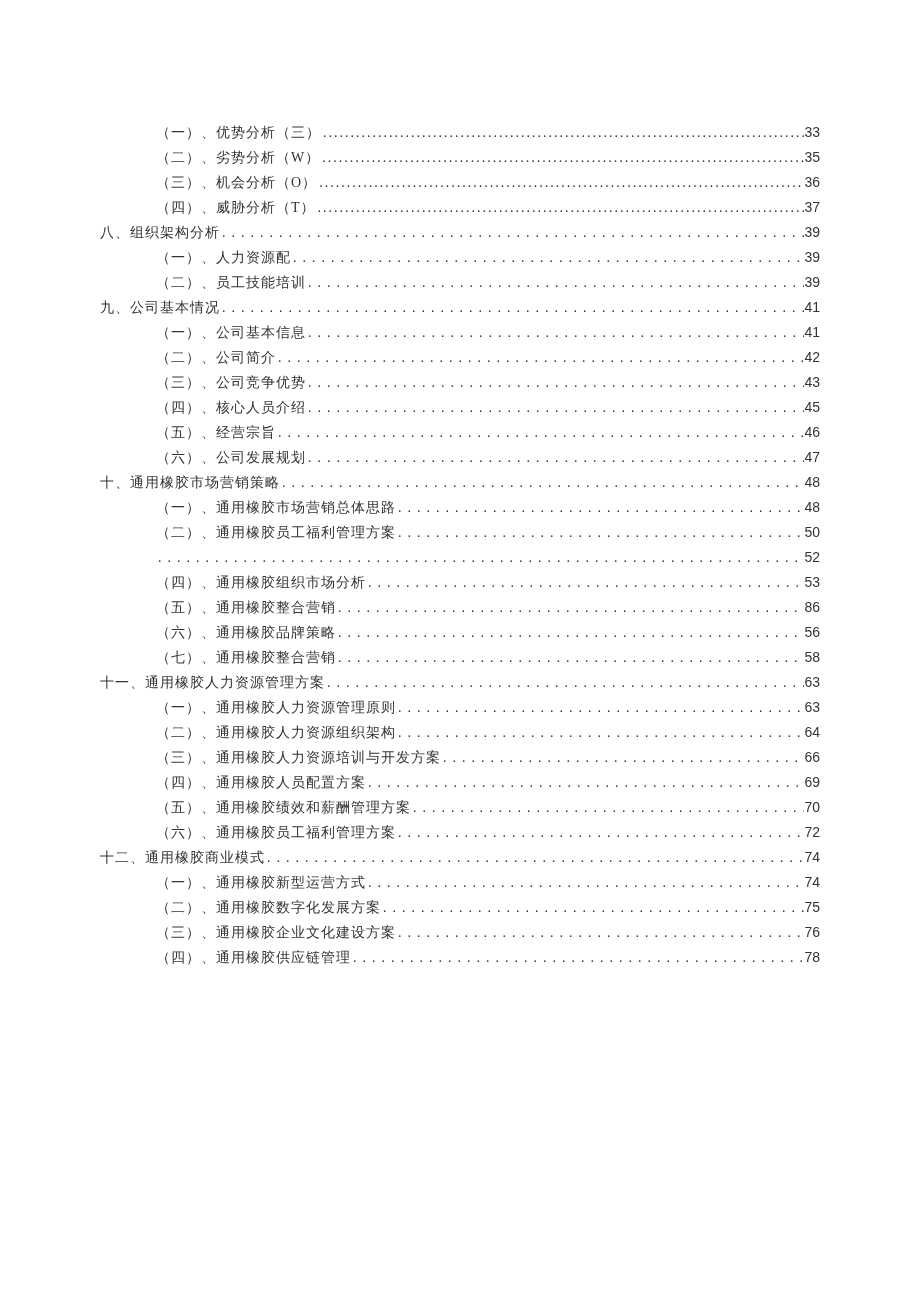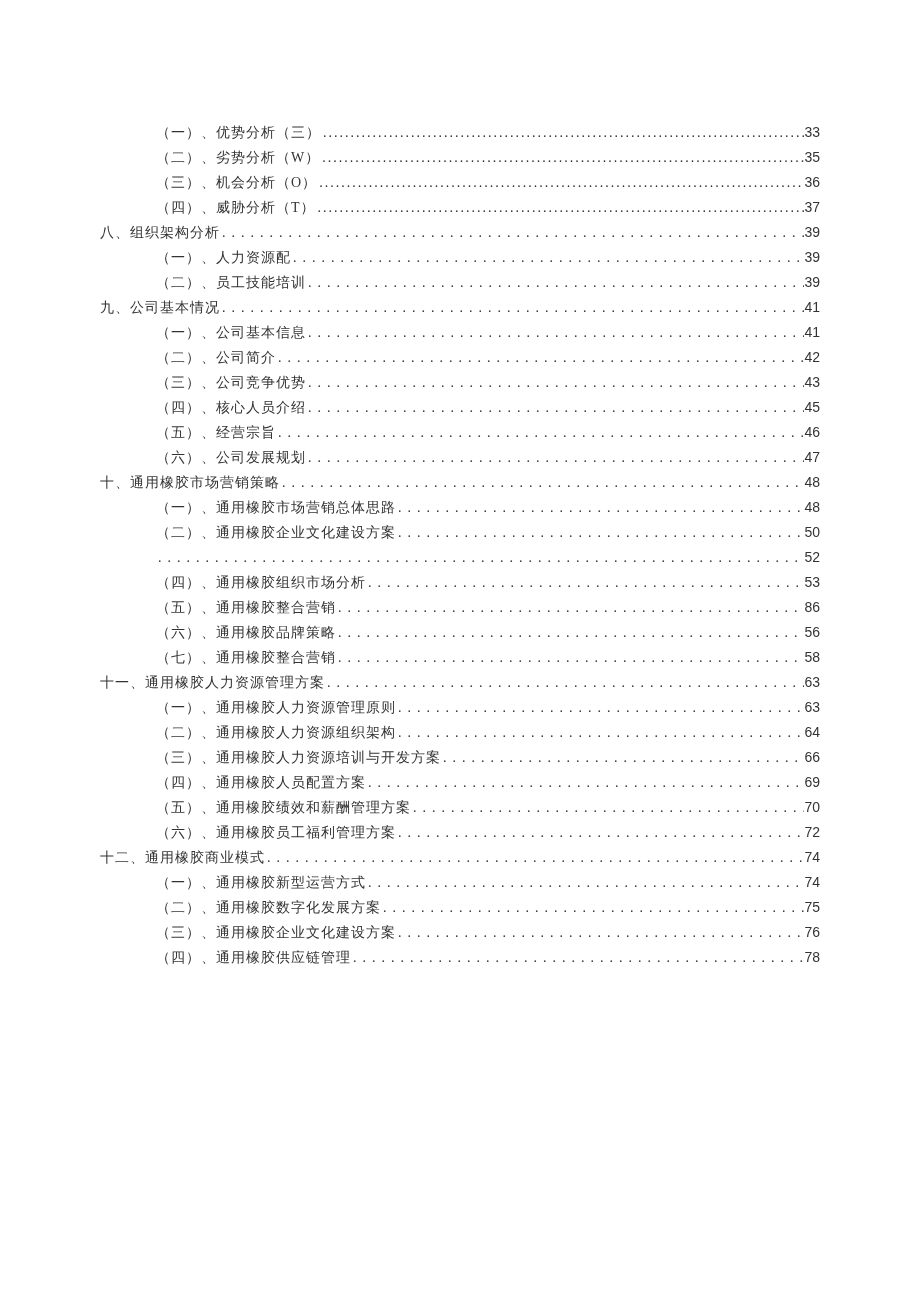--- a/index.html
+++ b/index.html
@@ -129,21 +129,21 @@
       <span class="toc-label">十、通用橡胶市场营销策略</span>
       <span class="toc-dots sparse">........................................................................................................................................................................................................</span>
       <span class="toc-page">48</span>
     </div>
     <div class="toc-entry level-2">
       <span class="toc-label">（一）、通用橡胶市场营销总体思路</span>
       <span class="toc-dots sparse">........................................................................................................................................................................................................</span>
       <span class="toc-page">48</span>
     </div>
     <div class="toc-entry level-2">
-      <span class="toc-label">（二）、通用橡胶企业文化建设方案</span>
+      <span class="toc-label">（二）、通用橡胶员工福利管理方案</span>
       <span class="toc-dots sparse">........................................................................................................................................................................................................</span>
       <span class="toc-page">50</span>
     </div>
     <div class="toc-entry level-2">
       <span class="toc-dots sparse">........................................................................................................................................................................................................</span>
       <span class="toc-page">52</span>
     </div>
     <div class="toc-entry level-2">
       <span class="toc-label">（四）、通用橡胶组织市场分析</span>
       <span class="toc-dots sparse">........................................................................................................................................................................................................</span>

